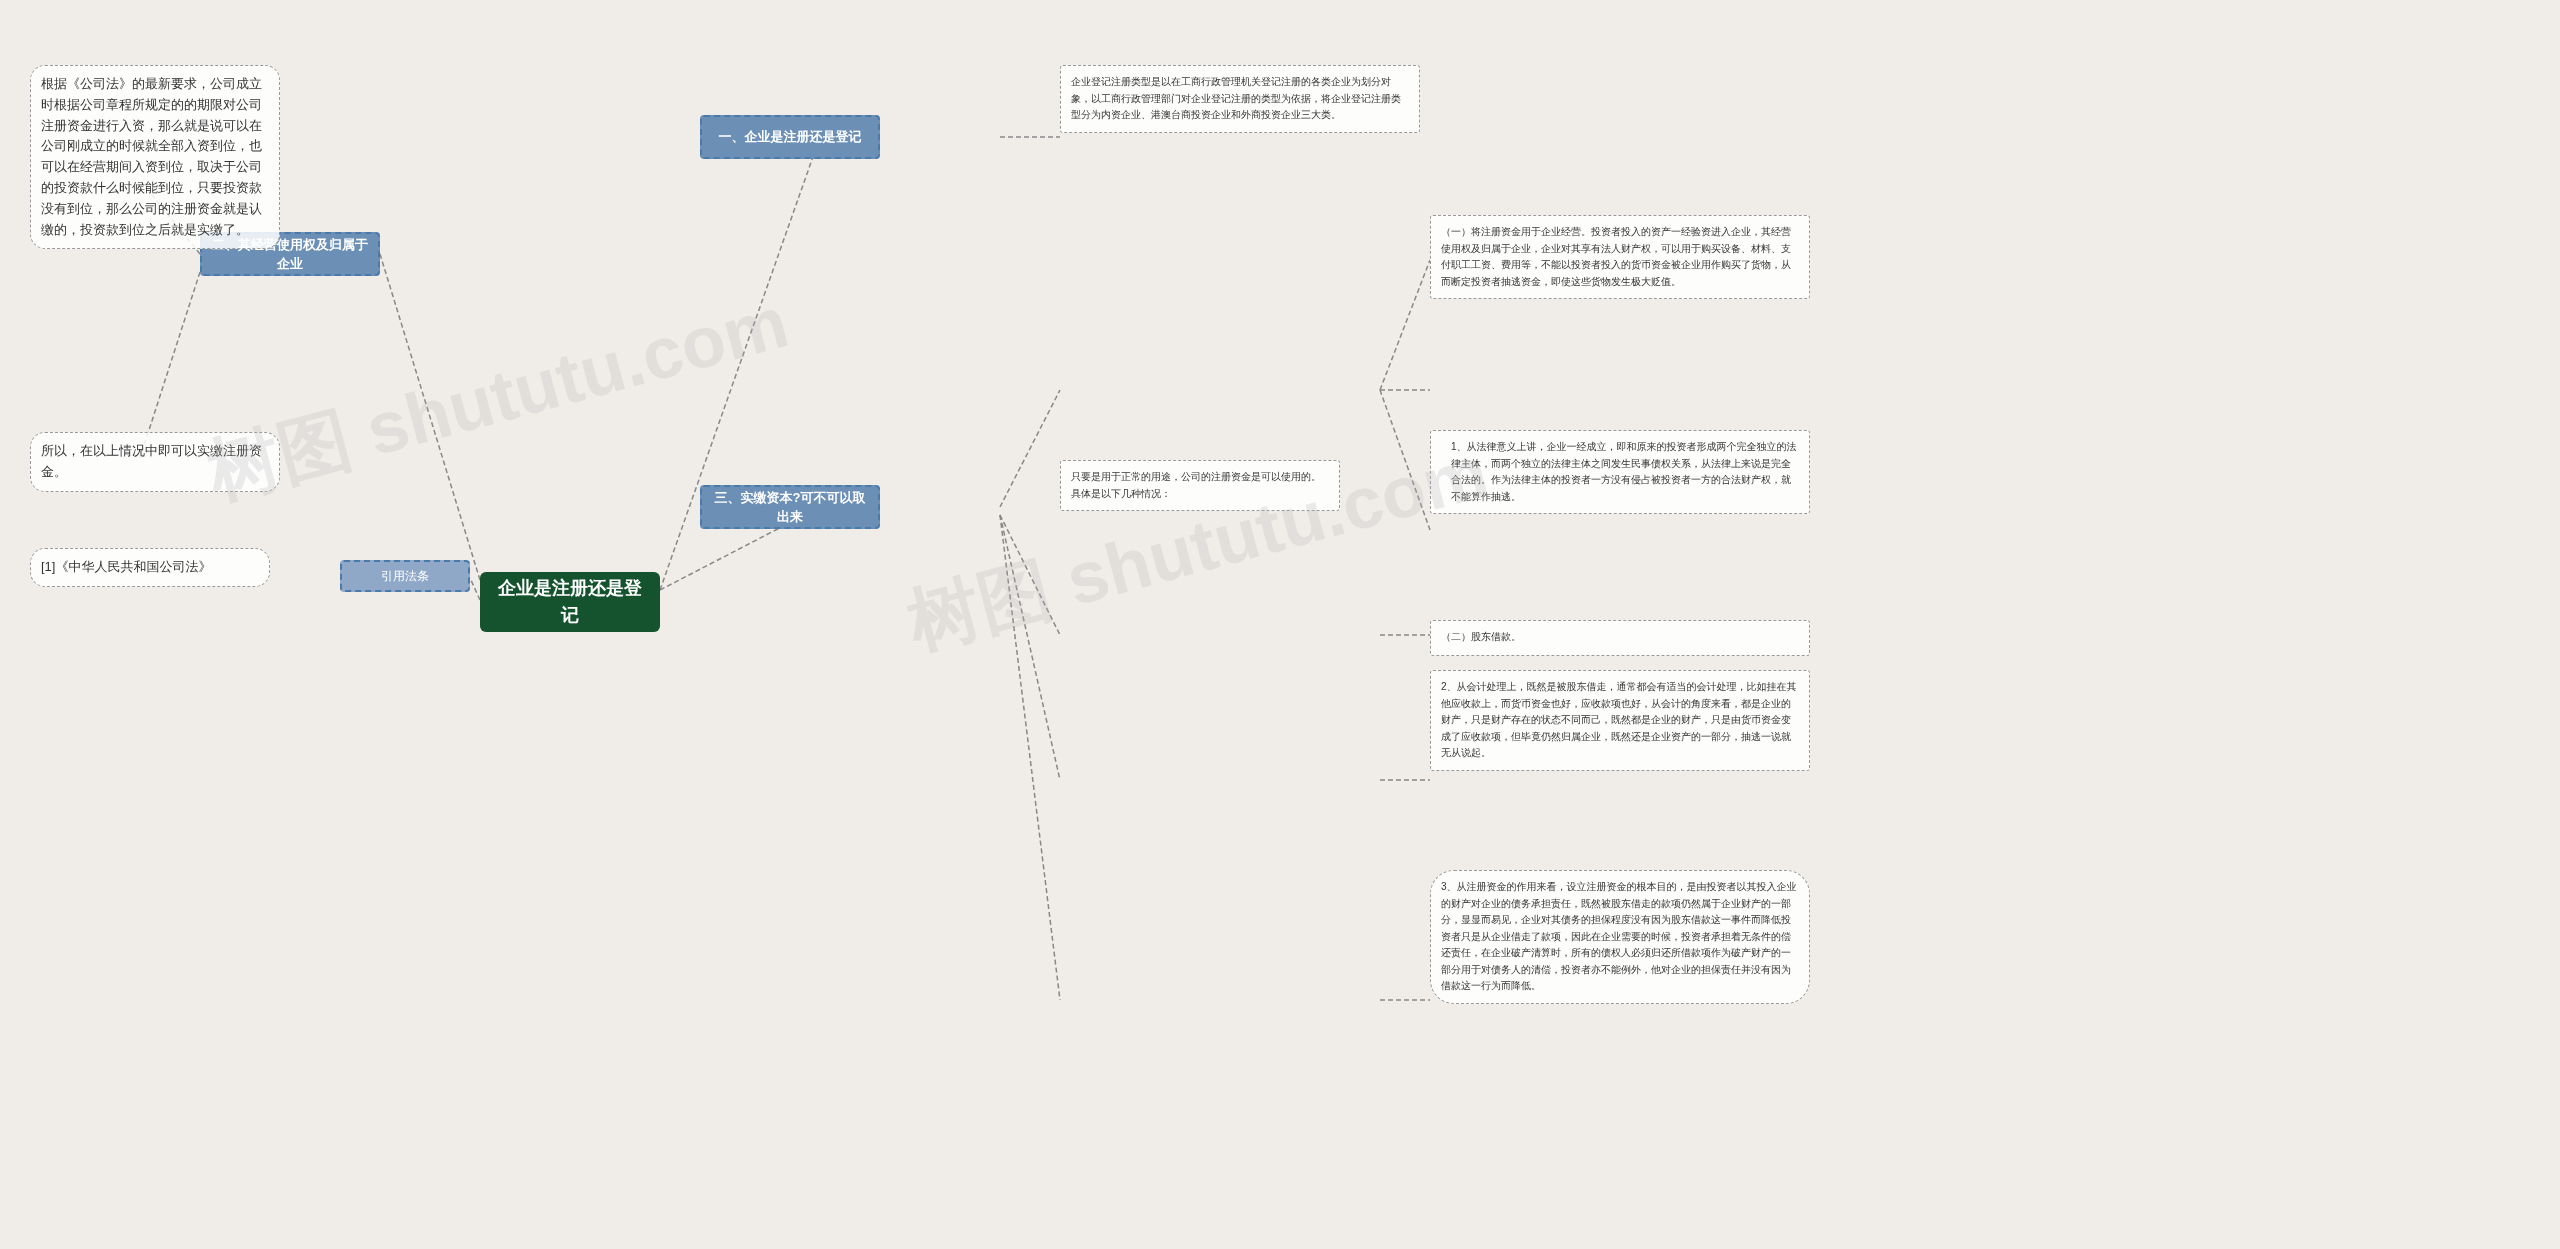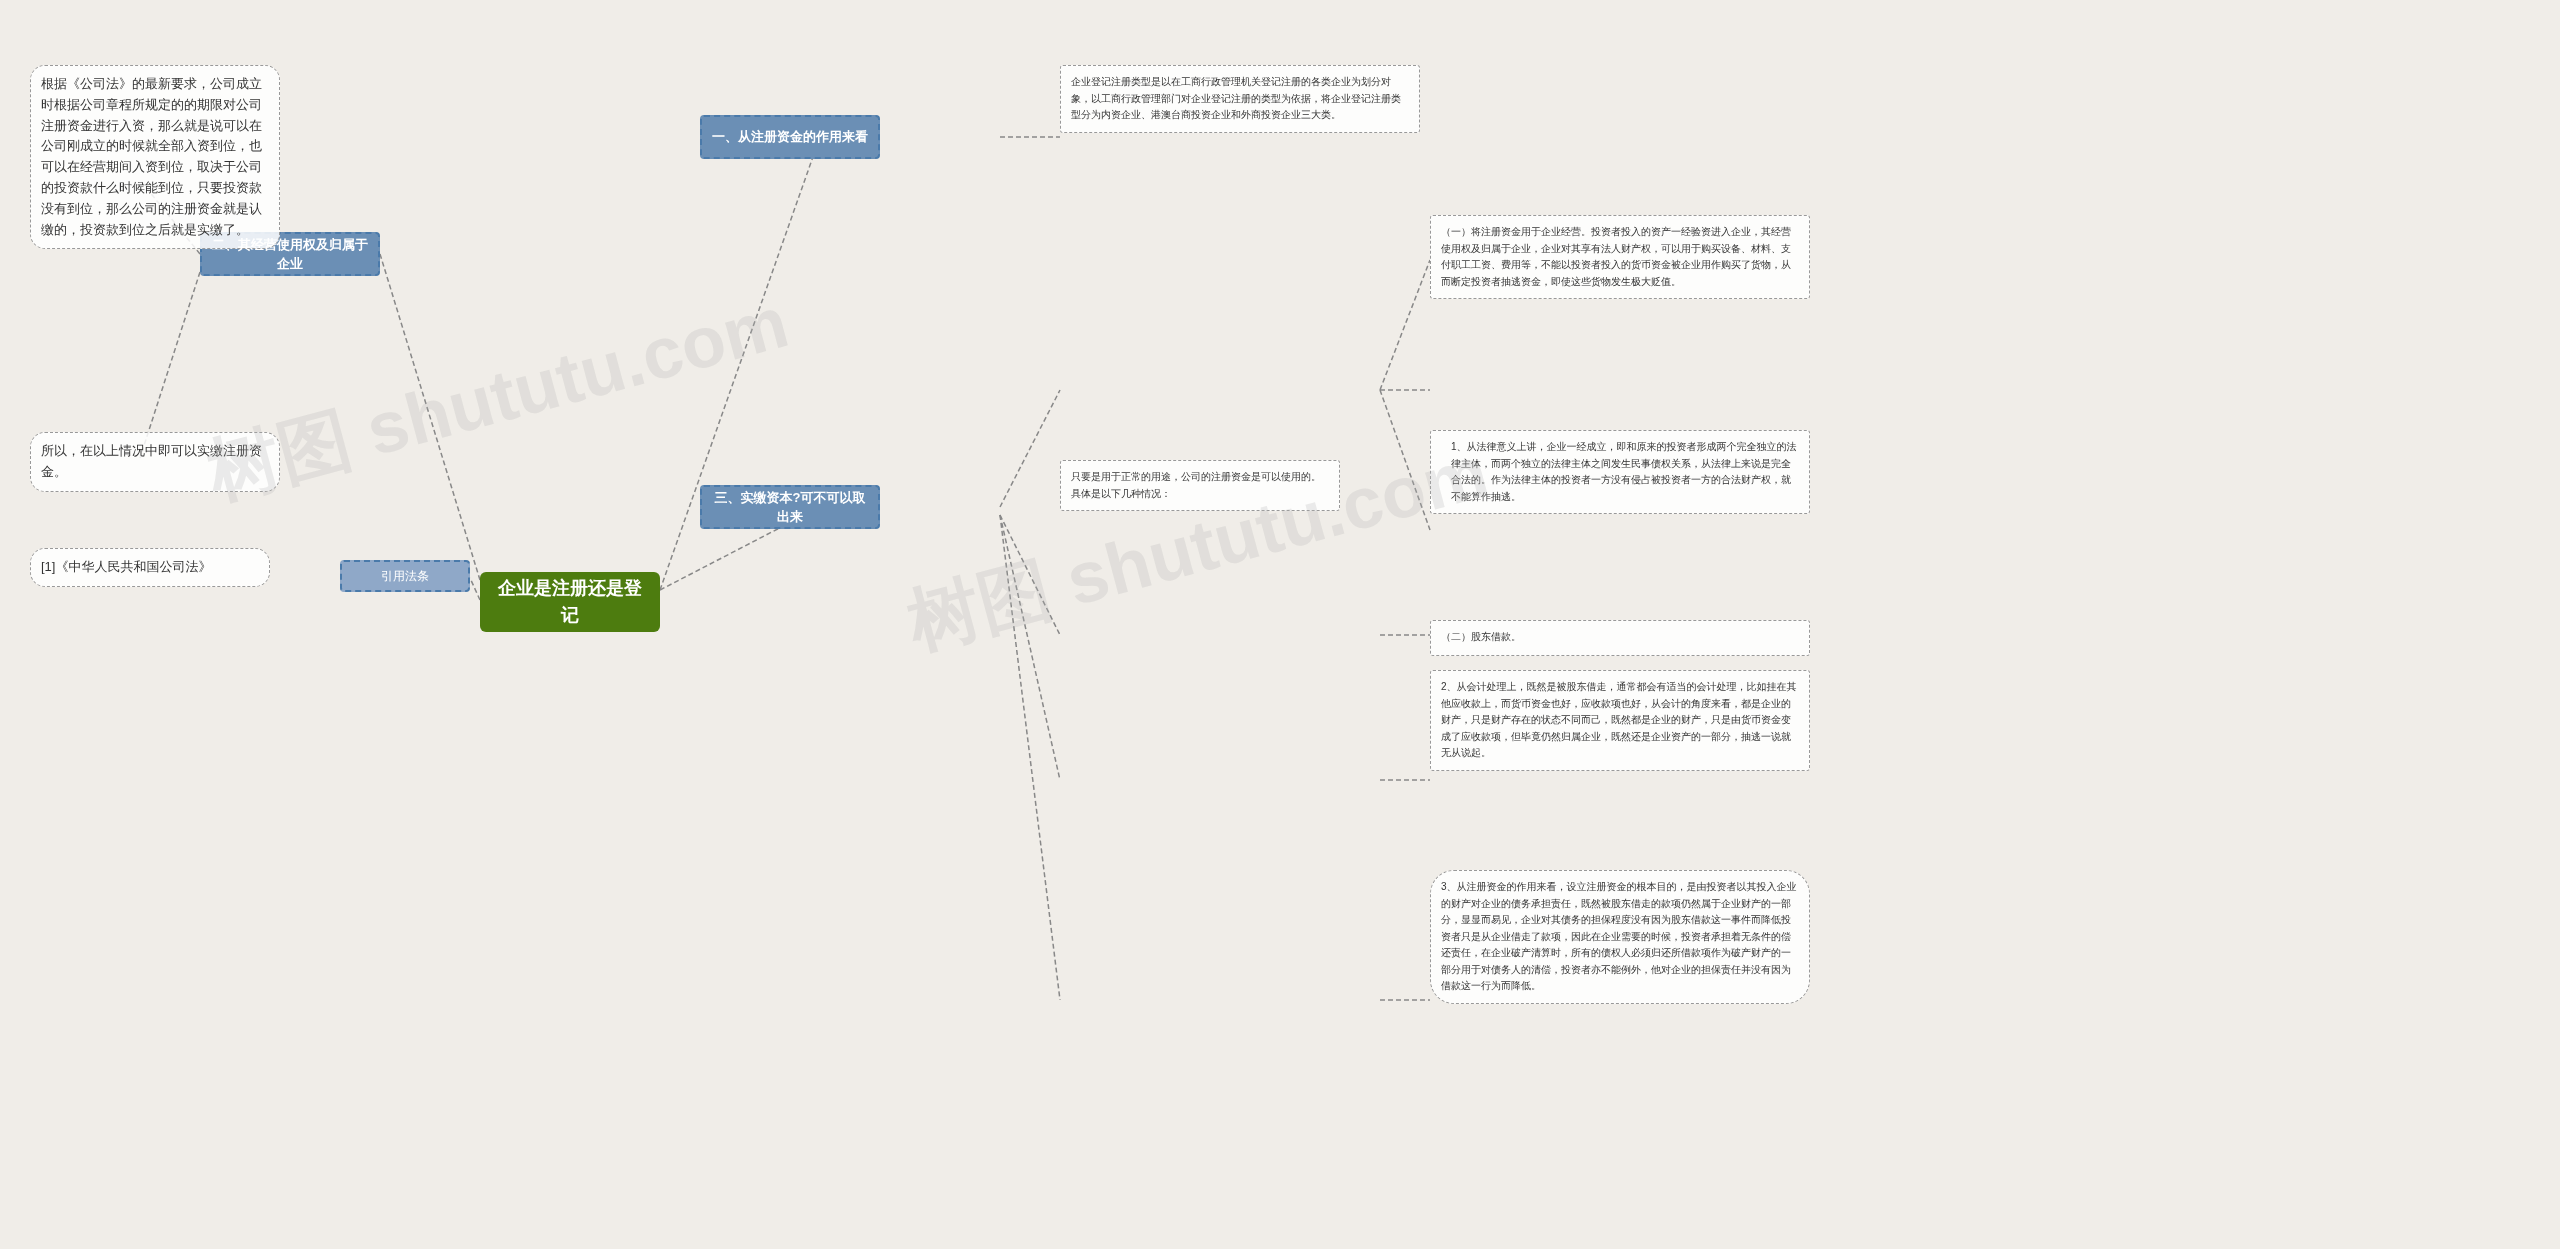--- a/index.html
+++ b/index.html
@@ -41,21 +41,21 @@
       display: flex;
       align-items: center;
       justify-content: center;
       text-align: center;
       line-height: 1.5;
       padding: 6px 10px;
     }
 
     
     .node-center {
-      background: #4d7c0f;
+      background: #14532d;
       color: #fff;
       font-size: 18px;
       font-weight: bold;
       width: 180px;
       height: 60px;
       border-radius: 6px;
       top: 572px;
       left: 480px;
     }
 
@@ -159,21 +159,21 @@
   </svg>
 
   <div class="watermark watermark1">树图 shututu.com</div>
   <div class="watermark watermark2">树图 shututu.com</div>
 
   <div class="node node-center">
     <span>企业是注册还是登记</span>
   </div>
 
   <div class="node node-l1 node-l1-1">
-    <span>一、从注册资金的作用来看</span>
+    <span>一、企业是注册还是登记</span>
   </div>
   <div class="node node-l1 node-l1-2">
     <span>二、其经营使用权及归属于企业</span>
   </div>
   <div class="node node-l1 node-l1-4">
     <span>三、实缴资本?可不可以取出来</span>
   </div>
 
   <div class="node node-quote">
     <span>引用法条</span>

